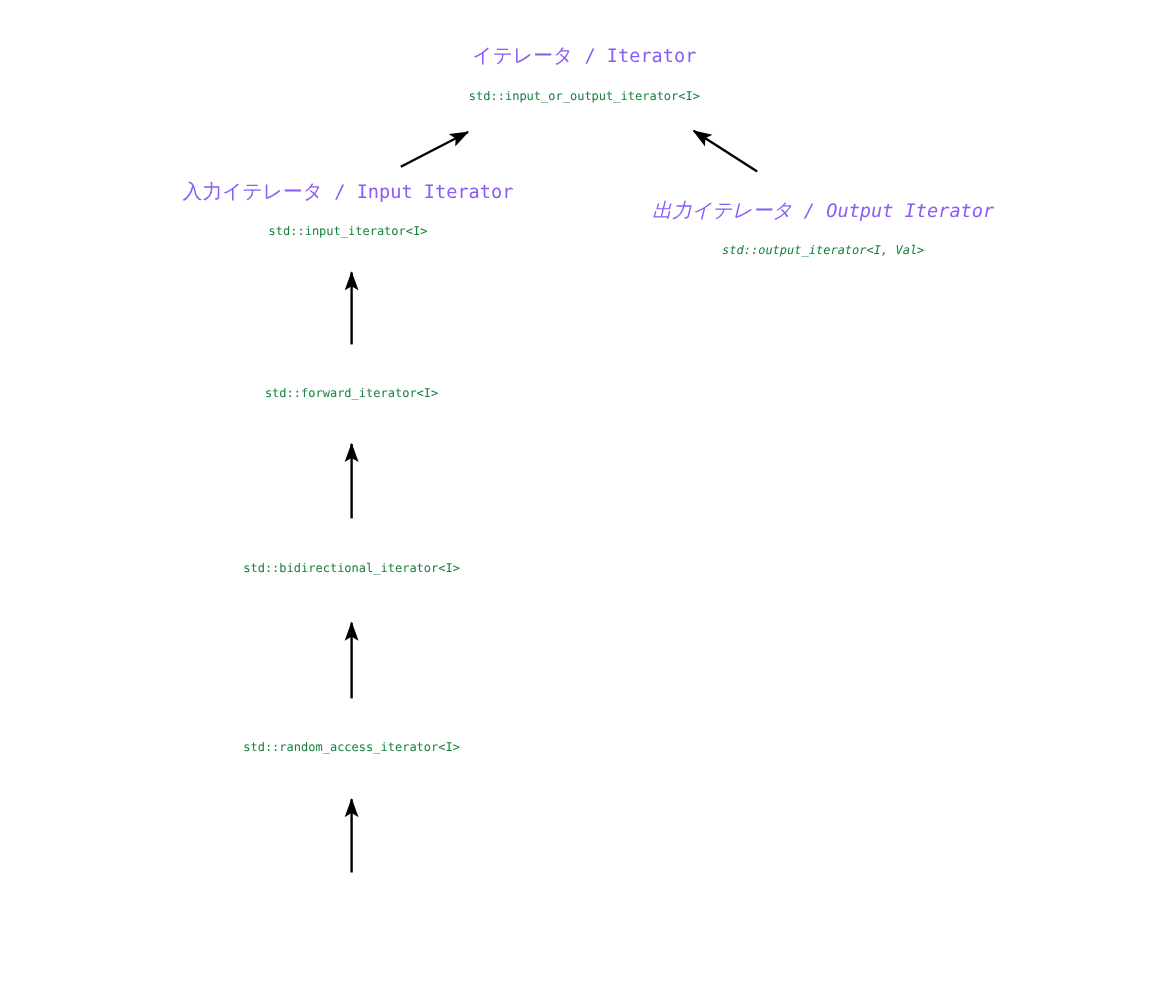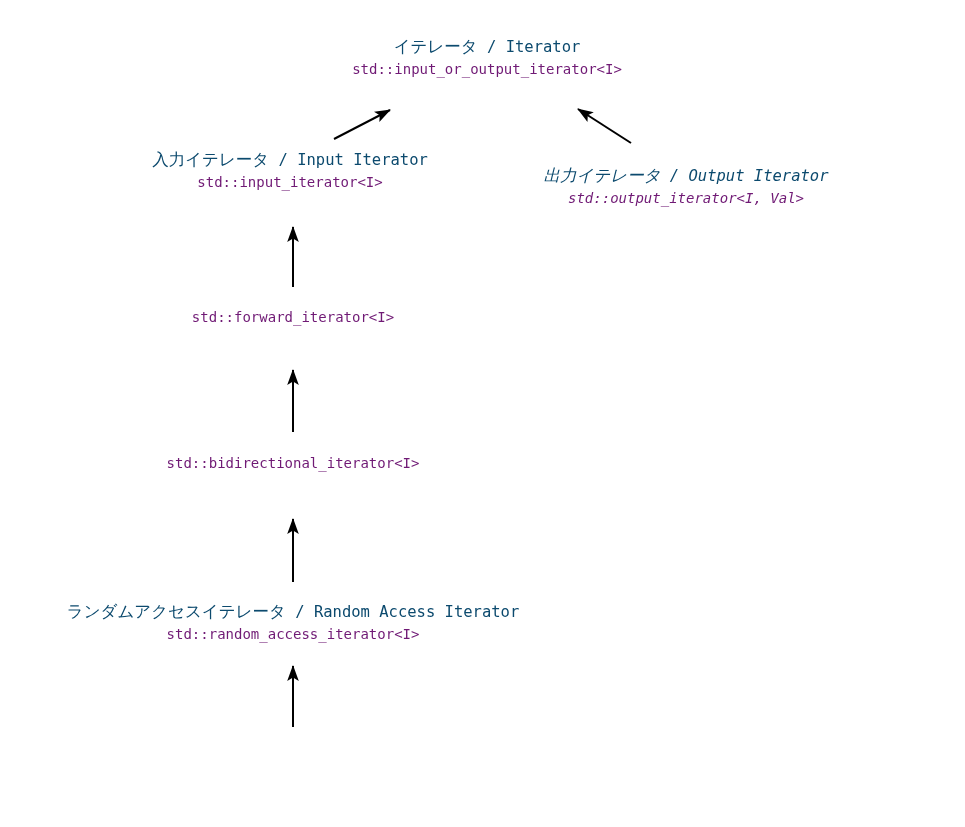--- a/index.html
+++ b/index.html
@@ -20,28 +20,28 @@
     position: absolute;
     text-align: center;
     color: #000000;
     white-space: nowrap;
     transform: translateX(-50%);
     line-height: 1.35;
   }
   .node-title {
     font-family: "DejaVu Sans", sans-serif;
     font-size: 16.5px;
-    color: #0c4a6e;
+    color: #8b5cf6;
     letter-spacing: 0px;
   }
   .node-concept {
     font-family: "DejaVu Sans Mono", monospace;
-    font-size: 14px;
-    color: #701a75;
-    margin-top: 2px;
+    font-size: 10px;
+    color: #15803d;
+    margin-top: 16px;
   }
   
   .jp { font-family: "DejaVu Sans", sans-serif; font-size: 16.5px; }
   .lt { font-family: "DejaVu Sans Mono", monospace; font-size: 15.5px; }
   .sep { font-family: "DejaVu Sans Mono", monospace; font-size: 15.5px; }
   svg.edges {
     position: absolute;
     left: 0;
     top: 0;
     width: 965px;
@@ -83,20 +83,19 @@
         <div class="node-title"><span class="jp">出力イテレータ</span><span class="sep"> / </span><span class="lt">Output Iterator</span></div>
         <div class="node-concept">std::output_iterator&lt;I, Val&gt;</div>
       </div>
       <div class="node" style="left: 293px; top: 306px;">
         <div class="node-concept">std::forward_iterator&lt;I&gt;</div>
       </div>
       <div class="node" style="left: 293px; top: 452px;">
         <div class="node-concept">std::bidirectional_iterator&lt;I&gt;</div>
       </div>
       <div class="node" style="left: 293px; top: 601px;">
-        <div class="node-title"><span class="jp">ランダムアクセスイテレータ</span><span class="sep"> / </span><span class="lt">Random Access Iterator</span></div>
         <div class="node-concept">std::random_access_iterator&lt;I&gt;</div>
       </div>
       <div class="node" style="left: 293px; top: 744px;">
       </div>
     </div>
 
 </div>
 
 </body></html>

